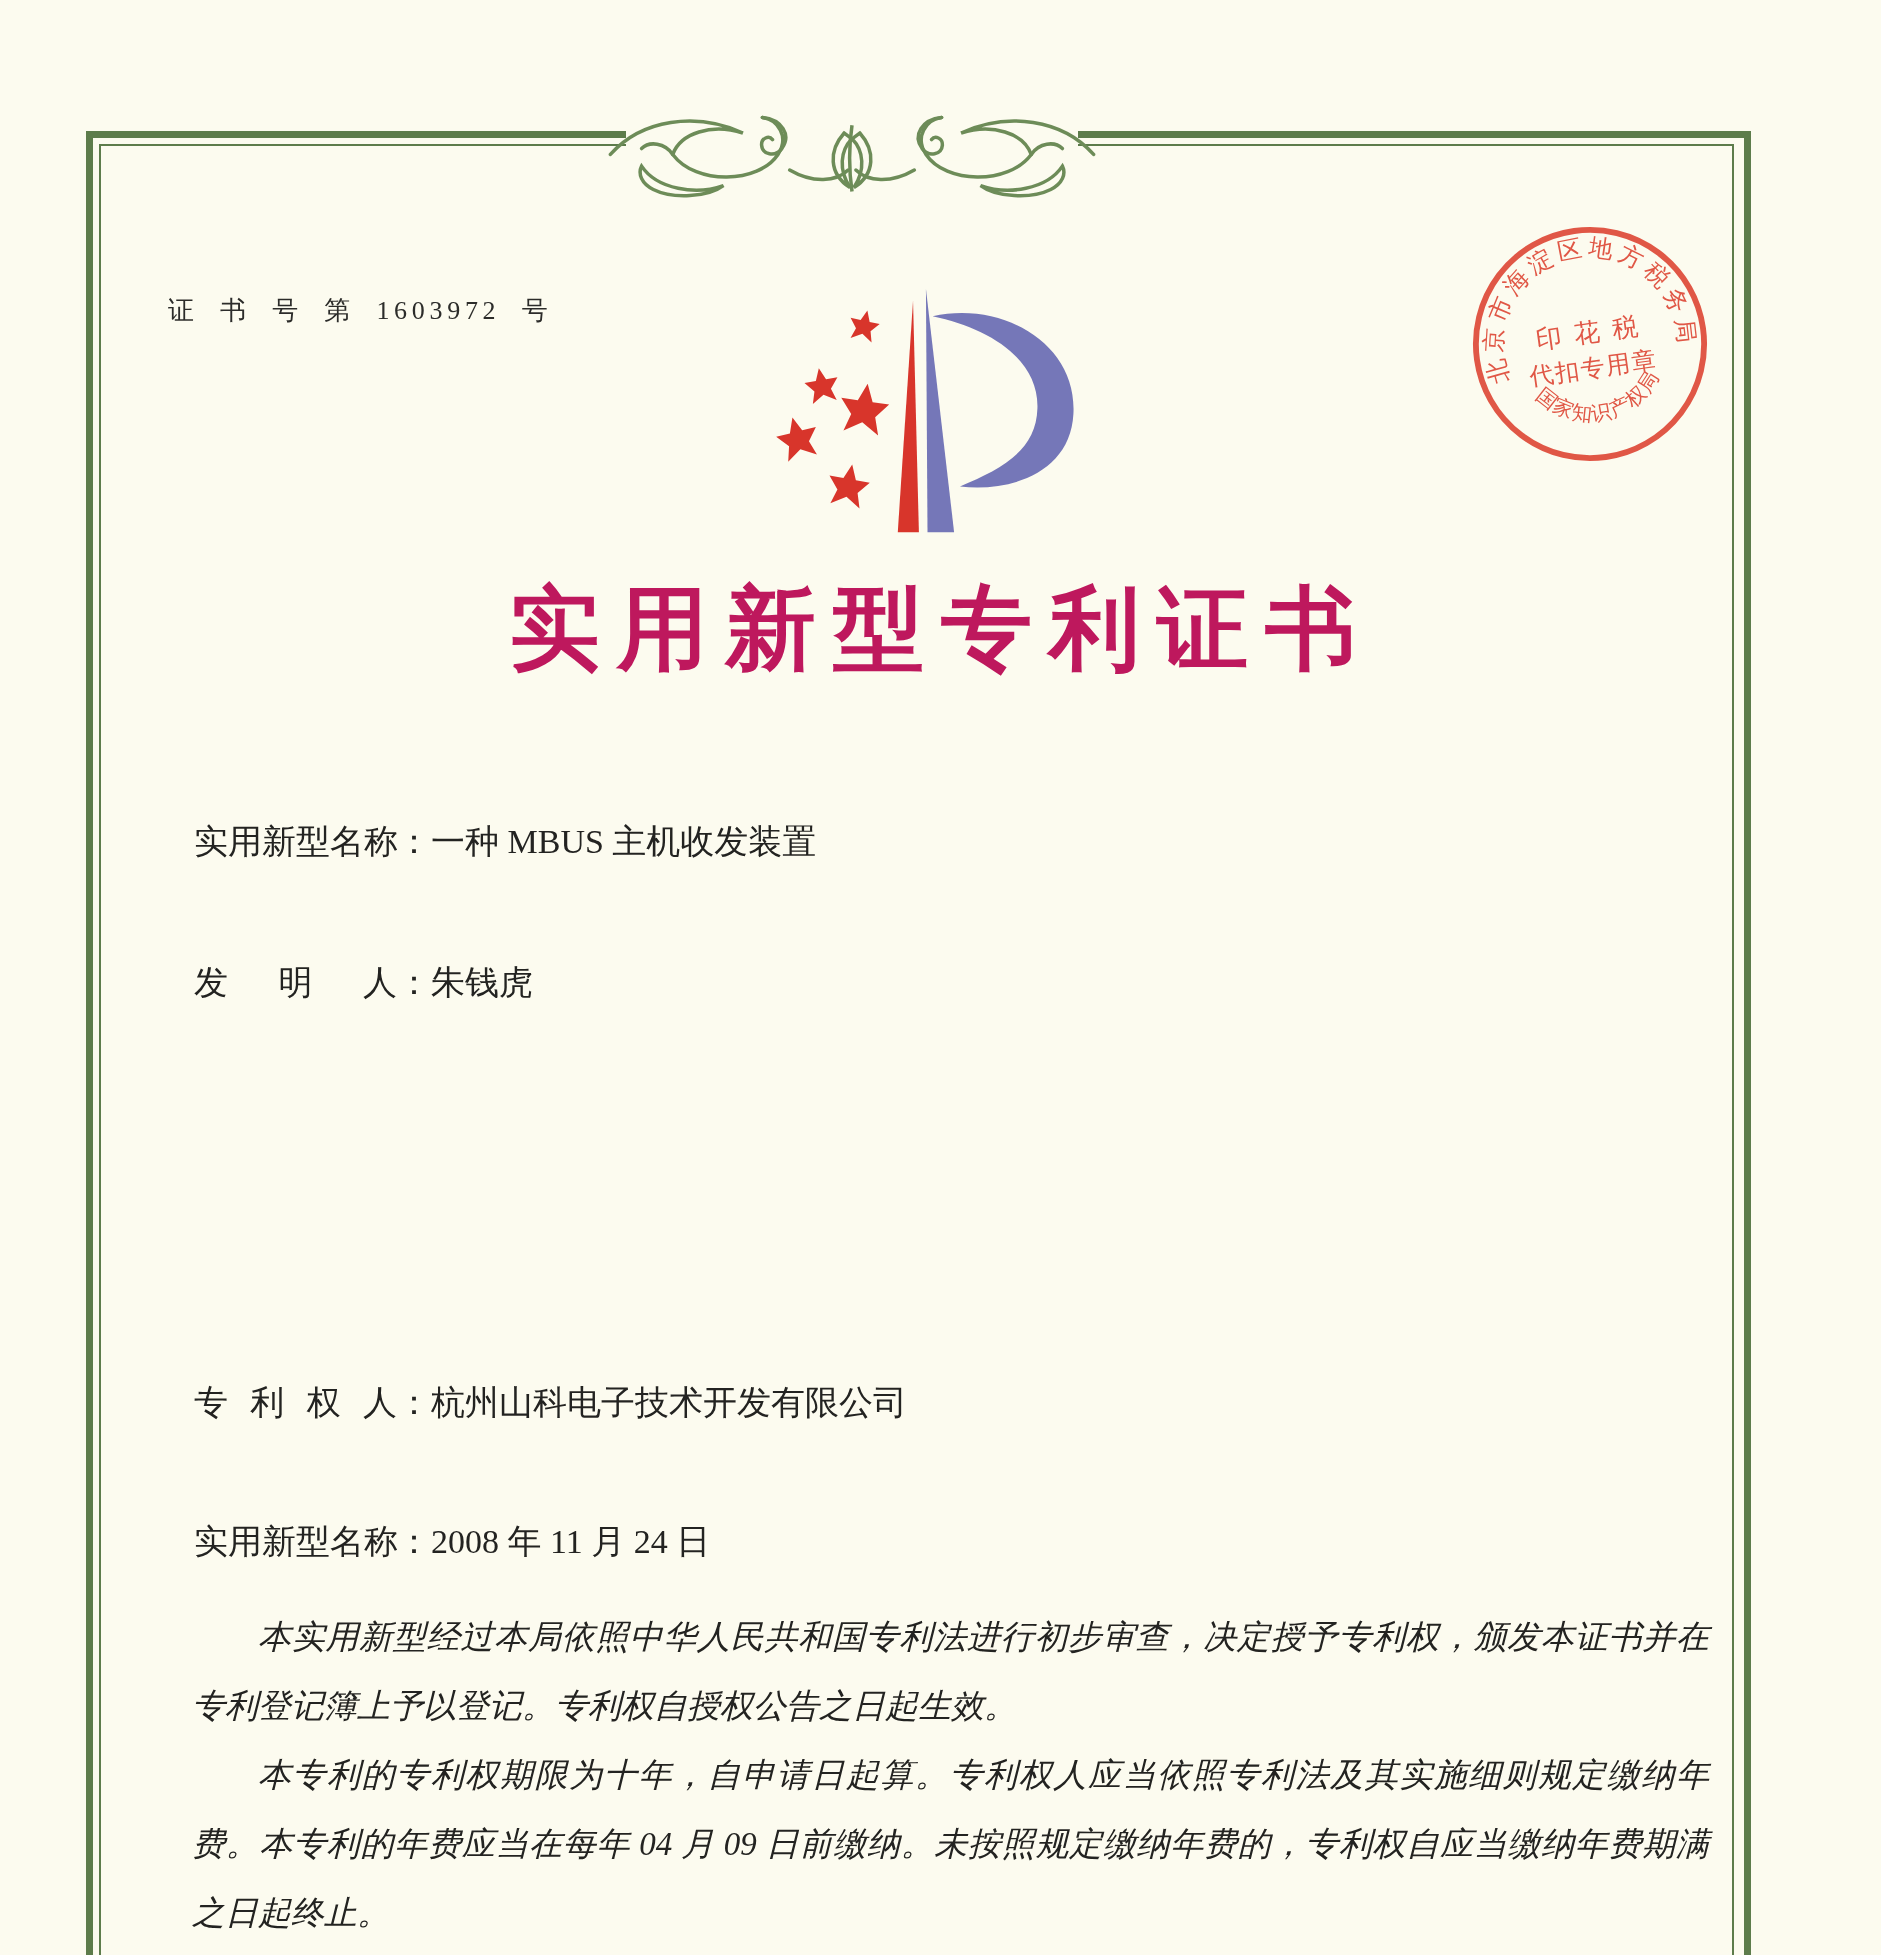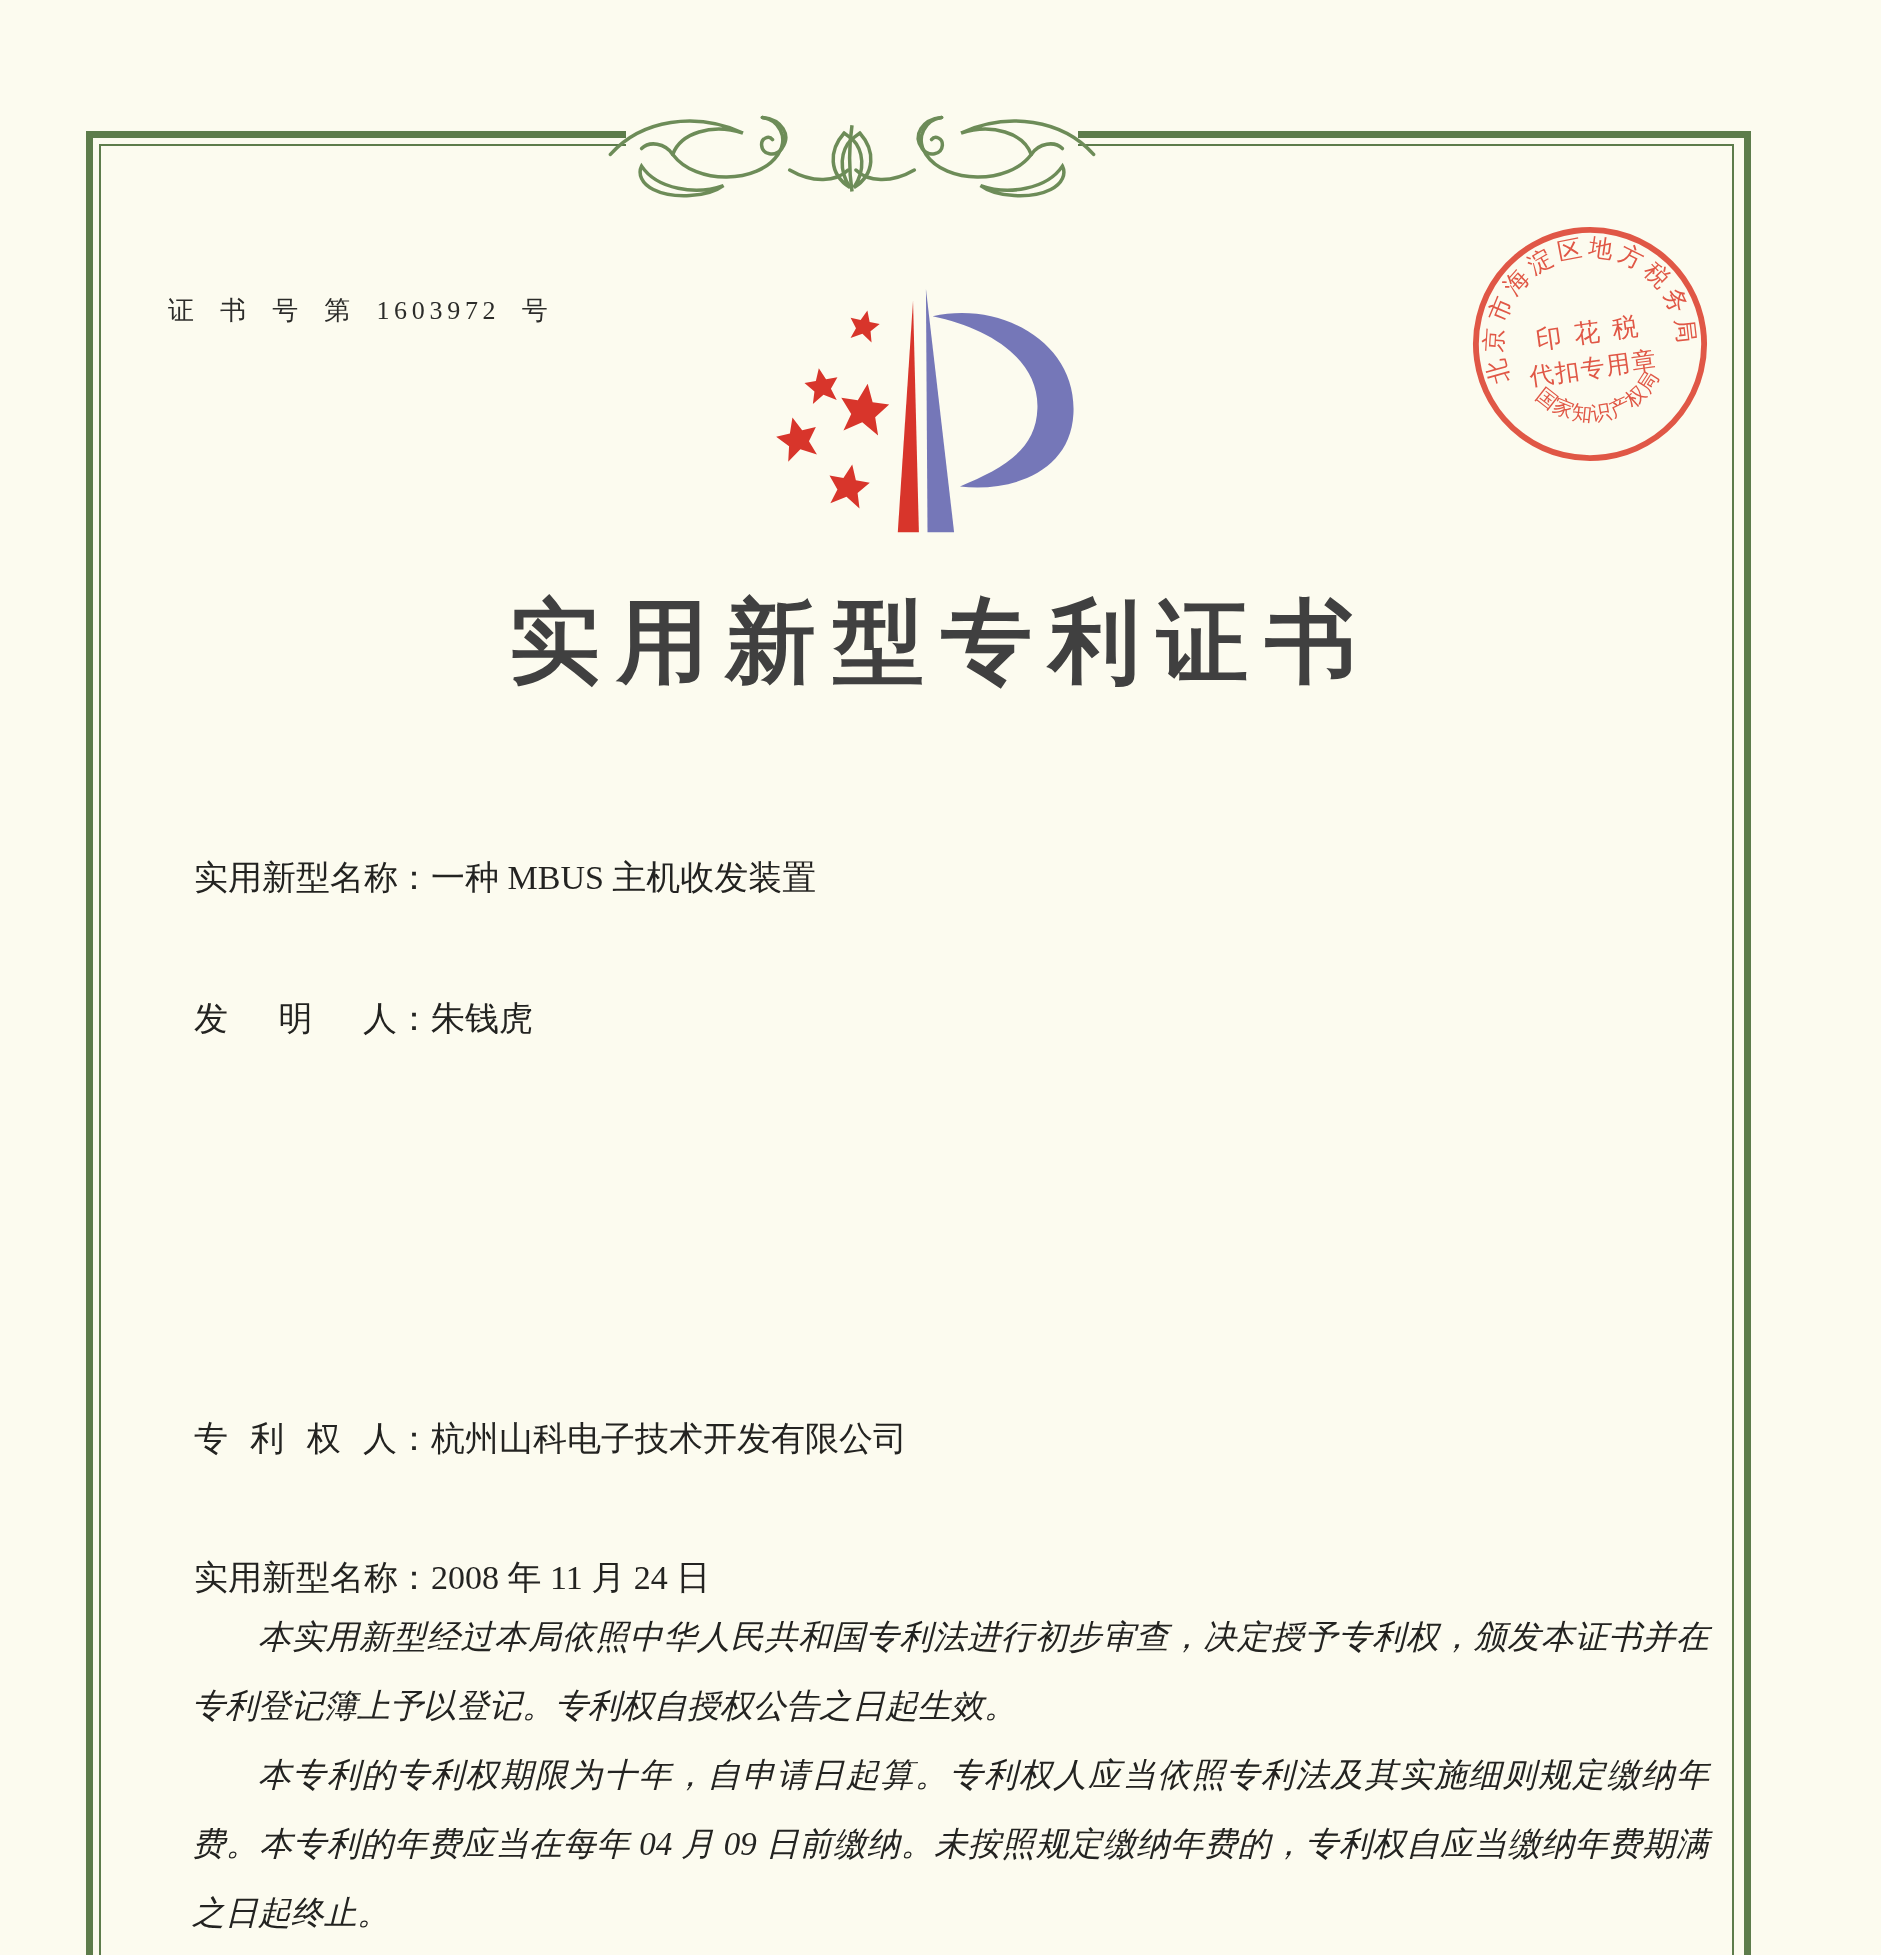--- a/index.html
+++ b/index.html
@@ -5,24 +5,24 @@
   html,body{margin:0;padding:0;background:#e8e8e2;}
   .page{position:relative;width:1882px;height:2718px;background:#fcfbef;overflow:hidden;
         font-family:"Liberation Serif","DejaVu Serif",serif;color:#262624;}
   
   .frame-outer{position:absolute;left:86px;top:131px;width:1651px;height:2442px;
                border:7px solid #5d7c4b;}
   .frame-inner{position:absolute;left:99px;top:144px;width:1631px;height:2421px;
                border:2.3px solid #5d7c4b;}
   .abs{position:absolute;}
   .cert-no{left:168px;top:293px;font-size:26px;letter-spacing:4.7px;word-spacing:10.2px;color:#2c2c2a;}
-  .title{left:0;top:581px;width:1882px;text-align:center;font-size:91px;font-weight:700;
-         letter-spacing:17px;color:#404040;white-space:nowrap;}
+  .title{left:0;top:568px;width:1882px;text-align:center;font-size:91px;font-weight:700;
+         letter-spacing:17px;color:#be185d;white-space:nowrap;}
   .field-row{left:194px;font-size:34px;white-space:nowrap;color:#232321;}
-  .flabel{display:inline-block;width:203px;text-align:justify;text-align-last:justify;vertical-align:bottom;margin-top:36px;}
+  .flabel{display:inline-block;width:203px;text-align:justify;text-align-last:justify;vertical-align:bottom;}
   .fcolon{display:inline-block;}
   .fvalue{display:inline-block;}
   .body-text{left:192px;top:1603px;width:1517px;font-size:33px;line-height:69px;
              text-align:justify;color:#232321;}
   .body-text p{margin:0;text-indent:2em;font-style:italic;}
   svg{position:absolute;overflow:visible;}
   svg text{font-family:"Liberation Serif","DejaVu Serif",serif;}
 </style>
 </head>
 <body>

